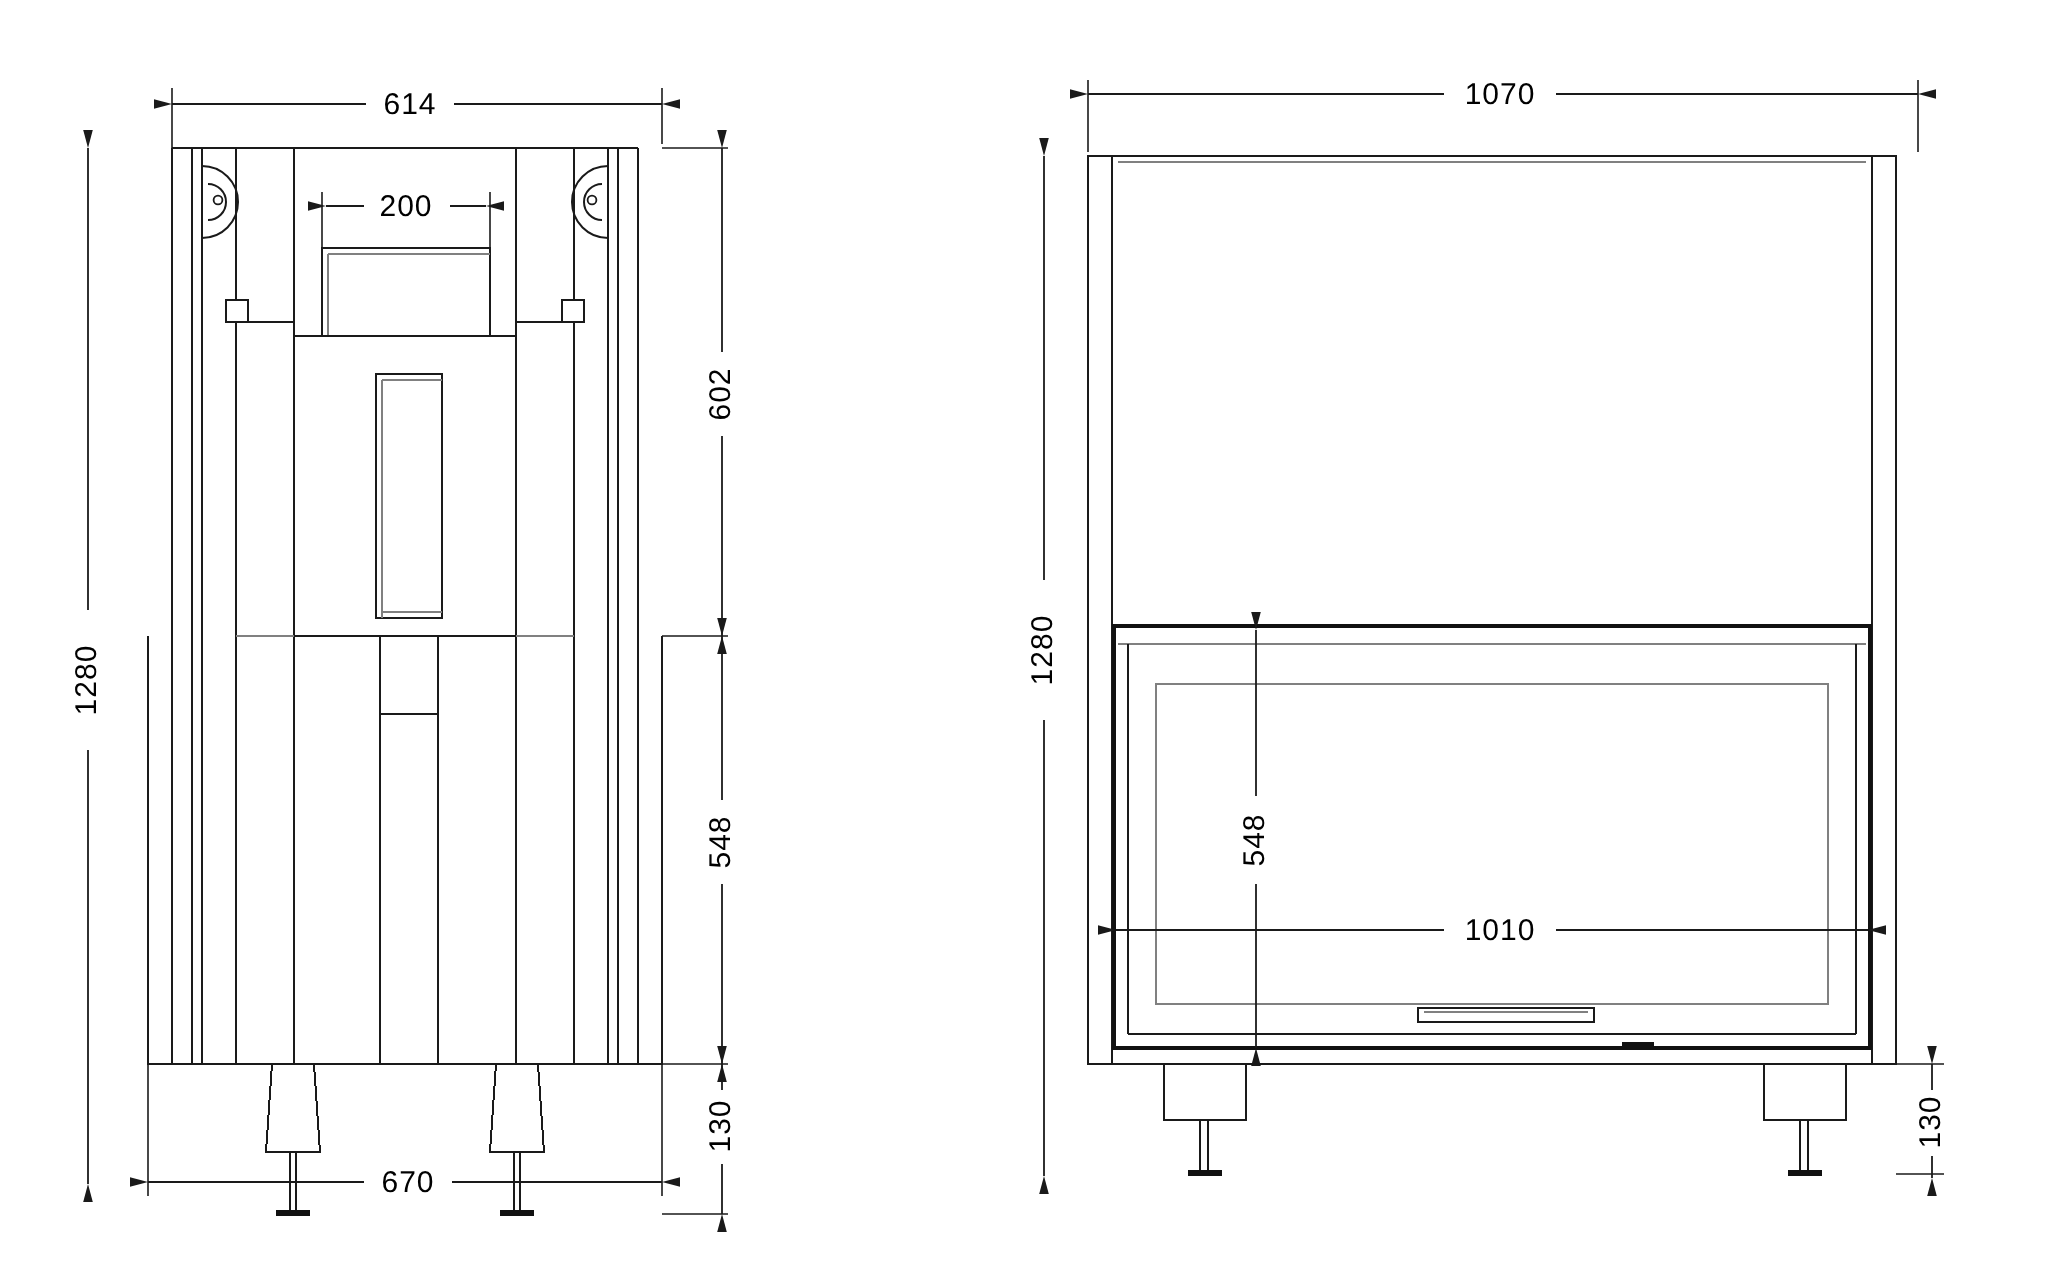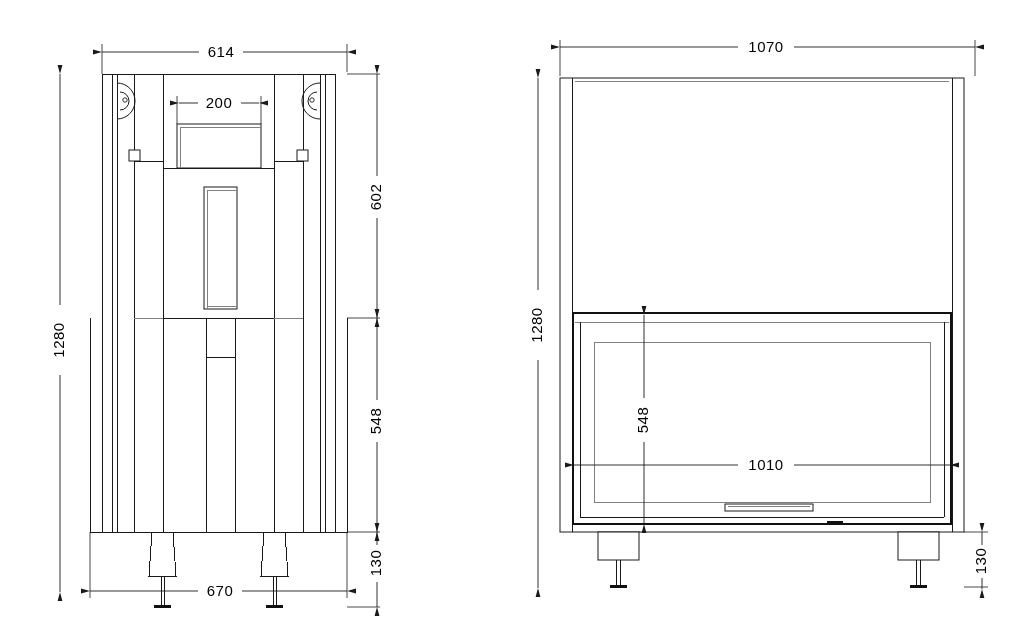--- a/index.html
+++ b/index.html
@@ -12,21 +12,20 @@
     font-family: "Liberation Sans", sans-serif;
     width: 1024px;
     height: 641px;
     overflow: hidden;
   }
   #drawing-root {
     position: relative;
     width: 808px;
     height: 641px;
     background: #ffffff;
-    padding-left: 16px;
   }
   svg#drawing-svg {
     display: block;
     width: 1024px;
     height: 641px;
   }
   .obj-line {
     stroke: #1a1a1a;
     stroke-width: 1;
     fill: none;

